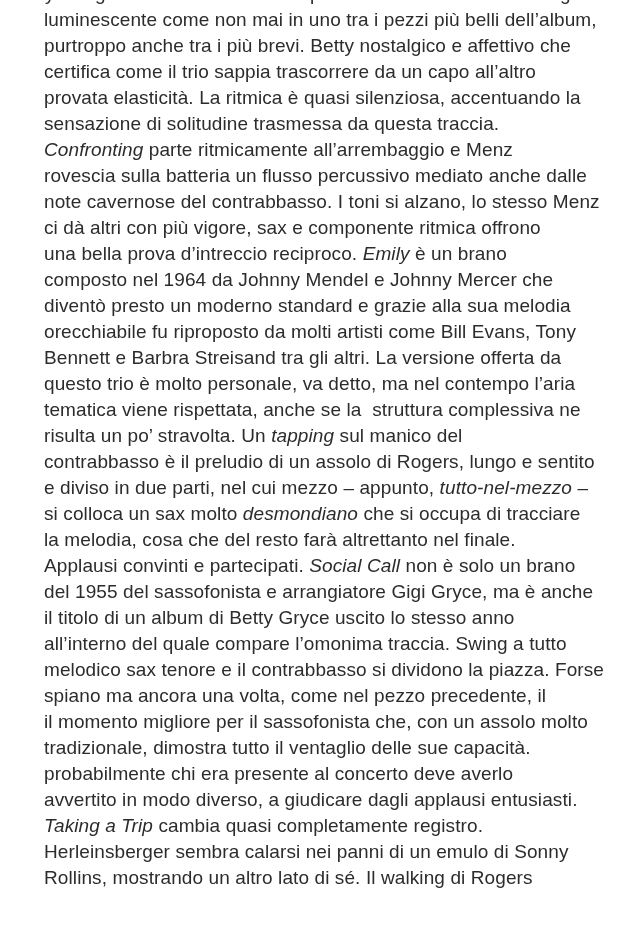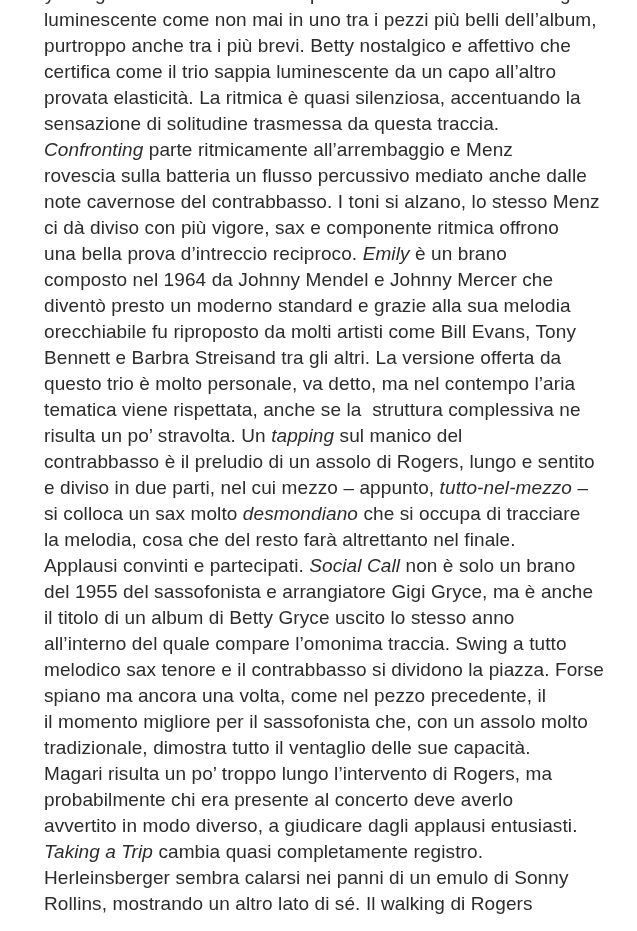--- a/index.html
+++ b/index.html
@@ -44,47 +44,46 @@
 <main class="article">
   <div id="frag-layer">
       <span class="frag" style="left: 1px;">y</span>
       <span class="frag" style="left: 51px;">g</span>
       <span class="frag" style="left: 266px;">p</span>
       <span class="frag" style="left: 516px;">g</span>
     </div>
   <div id="article-text">
       <div class="text-line"><span>luminescente come non mai in uno tra i pezzi più belli dell’album,</span></div>
       <div class="text-line"><span>purtroppo anche tra i più brevi. Betty nostalgico e affettivo che</span></div>
-      <div class="text-line"><span>certifica come il trio sappia luminescente da un capo all’altro</span></div>
+      <div class="text-line"><span>certifica come il trio sappia trascorrere da un capo all’altro</span></div>
       <div class="text-line"><span>provata elasticità. La ritmica è quasi silenziosa, accentuando la</span></div>
       <div class="text-line"><span>sensazione di solitudine trasmessa da questa traccia.</span></div>
       <div class="text-line"><em>Confronting</em><span> parte ritmicamente all’arrembaggio e Menz</span></div>
       <div class="text-line"><span>rovescia sulla batteria un flusso percussivo mediato anche dalle</span></div>
       <div class="text-line"><span>note cavernose del contrabbasso. I toni si alzano, lo stesso Menz</span></div>
-      <div class="text-line"><span>ci dà diviso con più vigore, sax e componente ritmica offrono</span></div>
+      <div class="text-line"><span>ci dà altri con più vigore, sax e componente ritmica offrono</span></div>
       <div class="text-line"><span>una bella prova d’intreccio reciproco. </span><em>Emily</em><span> è un brano</span></div>
       <div class="text-line"><span>composto nel 1964 da Johnny Mendel e Johnny Mercer che</span></div>
       <div class="text-line"><span>diventò presto un moderno standard e grazie alla sua melodia</span></div>
       <div class="text-line"><span>orecchiabile fu riproposto da molti artisti come Bill Evans, Tony</span></div>
       <div class="text-line"><span>Bennett e Barbra Streisand tra gli altri. La versione offerta da</span></div>
       <div class="text-line"><span>questo trio è molto personale, va detto, ma nel contempo l’aria</span></div>
       <div class="text-line"><span>tematica viene rispettata, anche se la  struttura complessiva ne</span></div>
       <div class="text-line"><span>risulta un po’ stravolta. Un </span><em>tapping</em><span> sul manico del</span></div>
       <div class="text-line"><span>contrabbasso è il preludio di un assolo di Rogers, lungo e sentito</span></div>
       <div class="text-line"><span>e diviso in due parti, nel cui mezzo – appunto, </span><em>tutto-nel-mezzo</em><span> –</span></div>
       <div class="text-line"><span>si colloca un sax molto </span><em>desmondiano</em><span> che si occupa di tracciare</span></div>
       <div class="text-line"><span>la melodia, cosa che del resto farà altrettanto nel finale.</span></div>
       <div class="text-line"><span>Applausi convinti e partecipati. </span><em>Social Call</em><span> non è solo un brano</span></div>
       <div class="text-line"><span>del 1955 del sassofonista e arrangiatore Gigi Gryce, ma è anche</span></div>
       <div class="text-line"><span>il titolo di un album di Betty Gryce uscito lo stesso anno</span></div>
       <div class="text-line"><span>all’interno del quale compare l’omonima traccia. Swing a tutto</span></div>
       <div class="text-line"><span>melodico sax tenore e il contrabbasso si dividono la piazza. Forse</span></div>
       <div class="text-line"><span>spiano ma ancora una volta, come nel pezzo precedente, il</span></div>
       <div class="text-line"><span>il momento migliore per il sassofonista che, con un assolo molto</span></div>
       <div class="text-line"><span>tradizionale, dimostra tutto il ventaglio delle sue capacità.</span></div>
-      <div class="text-line"><span>Magari risulta un po’ troppo lungo l’intervento di Rogers, ma</span></div>
       <div class="text-line"><span>probabilmente chi era presente al concerto deve averlo</span></div>
       <div class="text-line"><span>avvertito in modo diverso, a giudicare dagli applausi entusiasti.</span></div>
       <div class="text-line"><em>Taking a Trip</em><span> cambia quasi completamente registro.</span></div>
       <div class="text-line"><span>Herleinsberger sembra calarsi nei panni di un emulo di Sonny</span></div>
       <div class="text-line"><span>Rollins, mostrando un altro lato di sé. Il walking di Rogers</span></div>
     </div>
 </main>
 
 </body></html>

